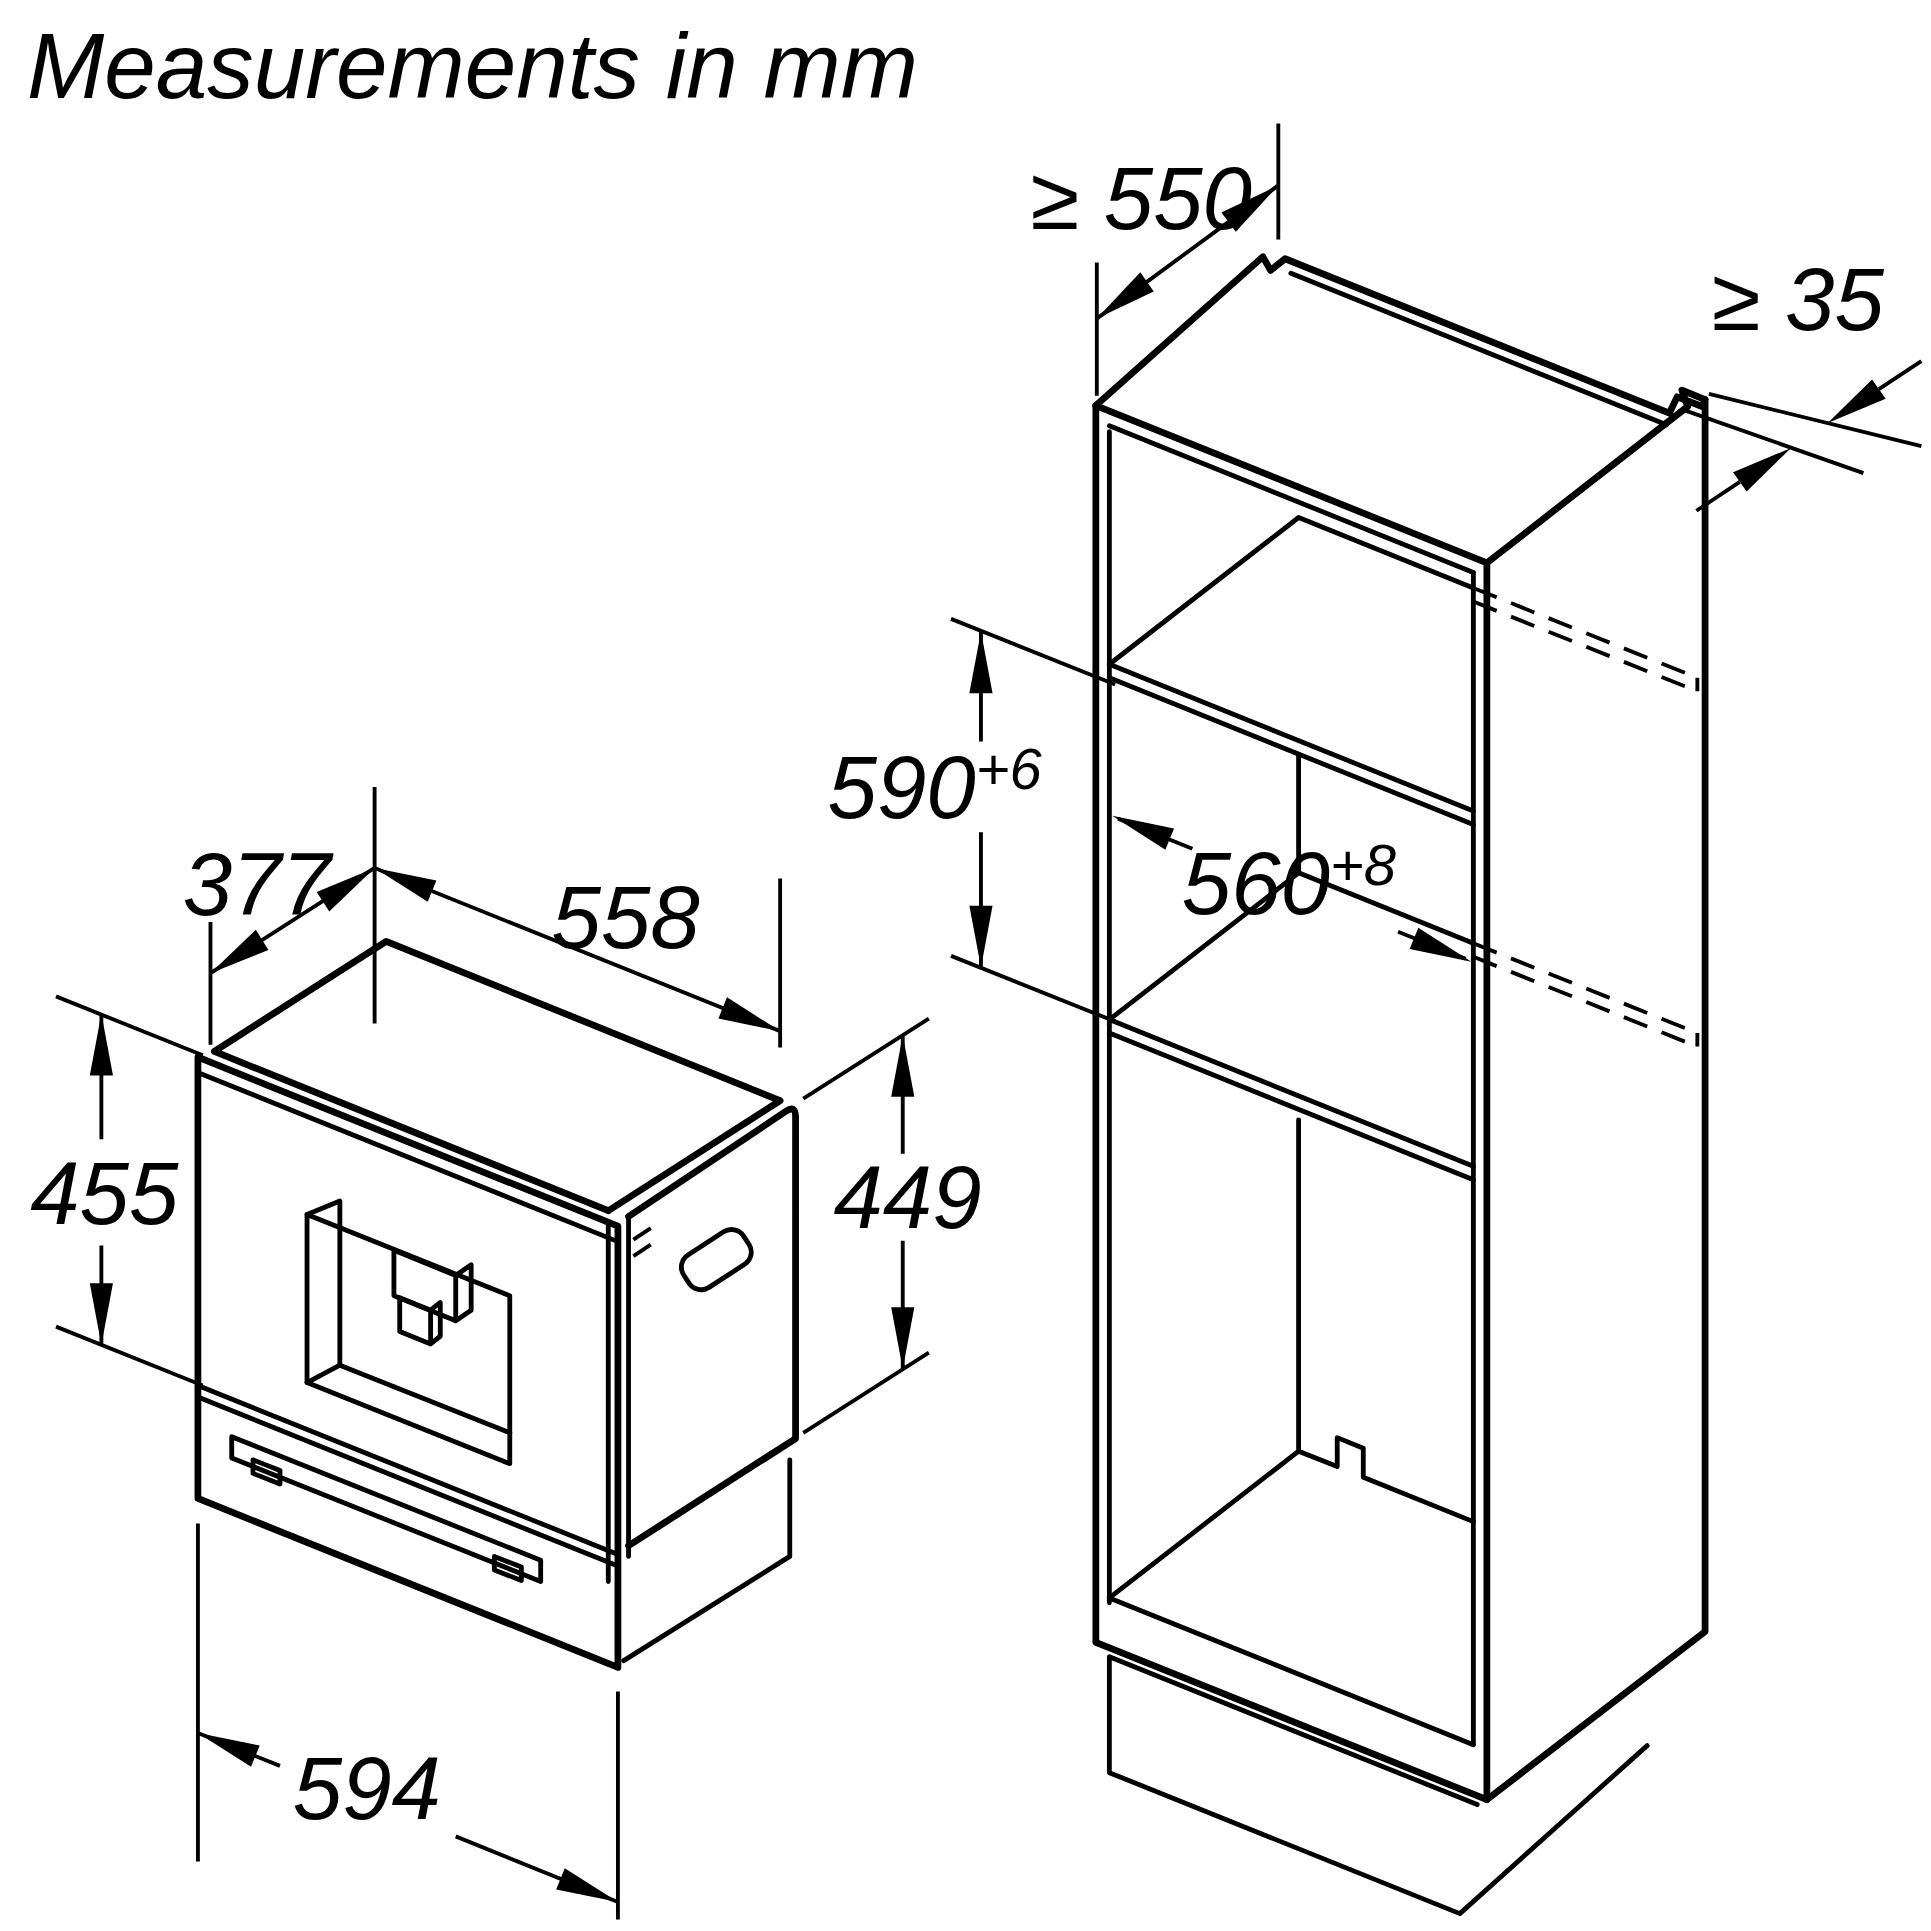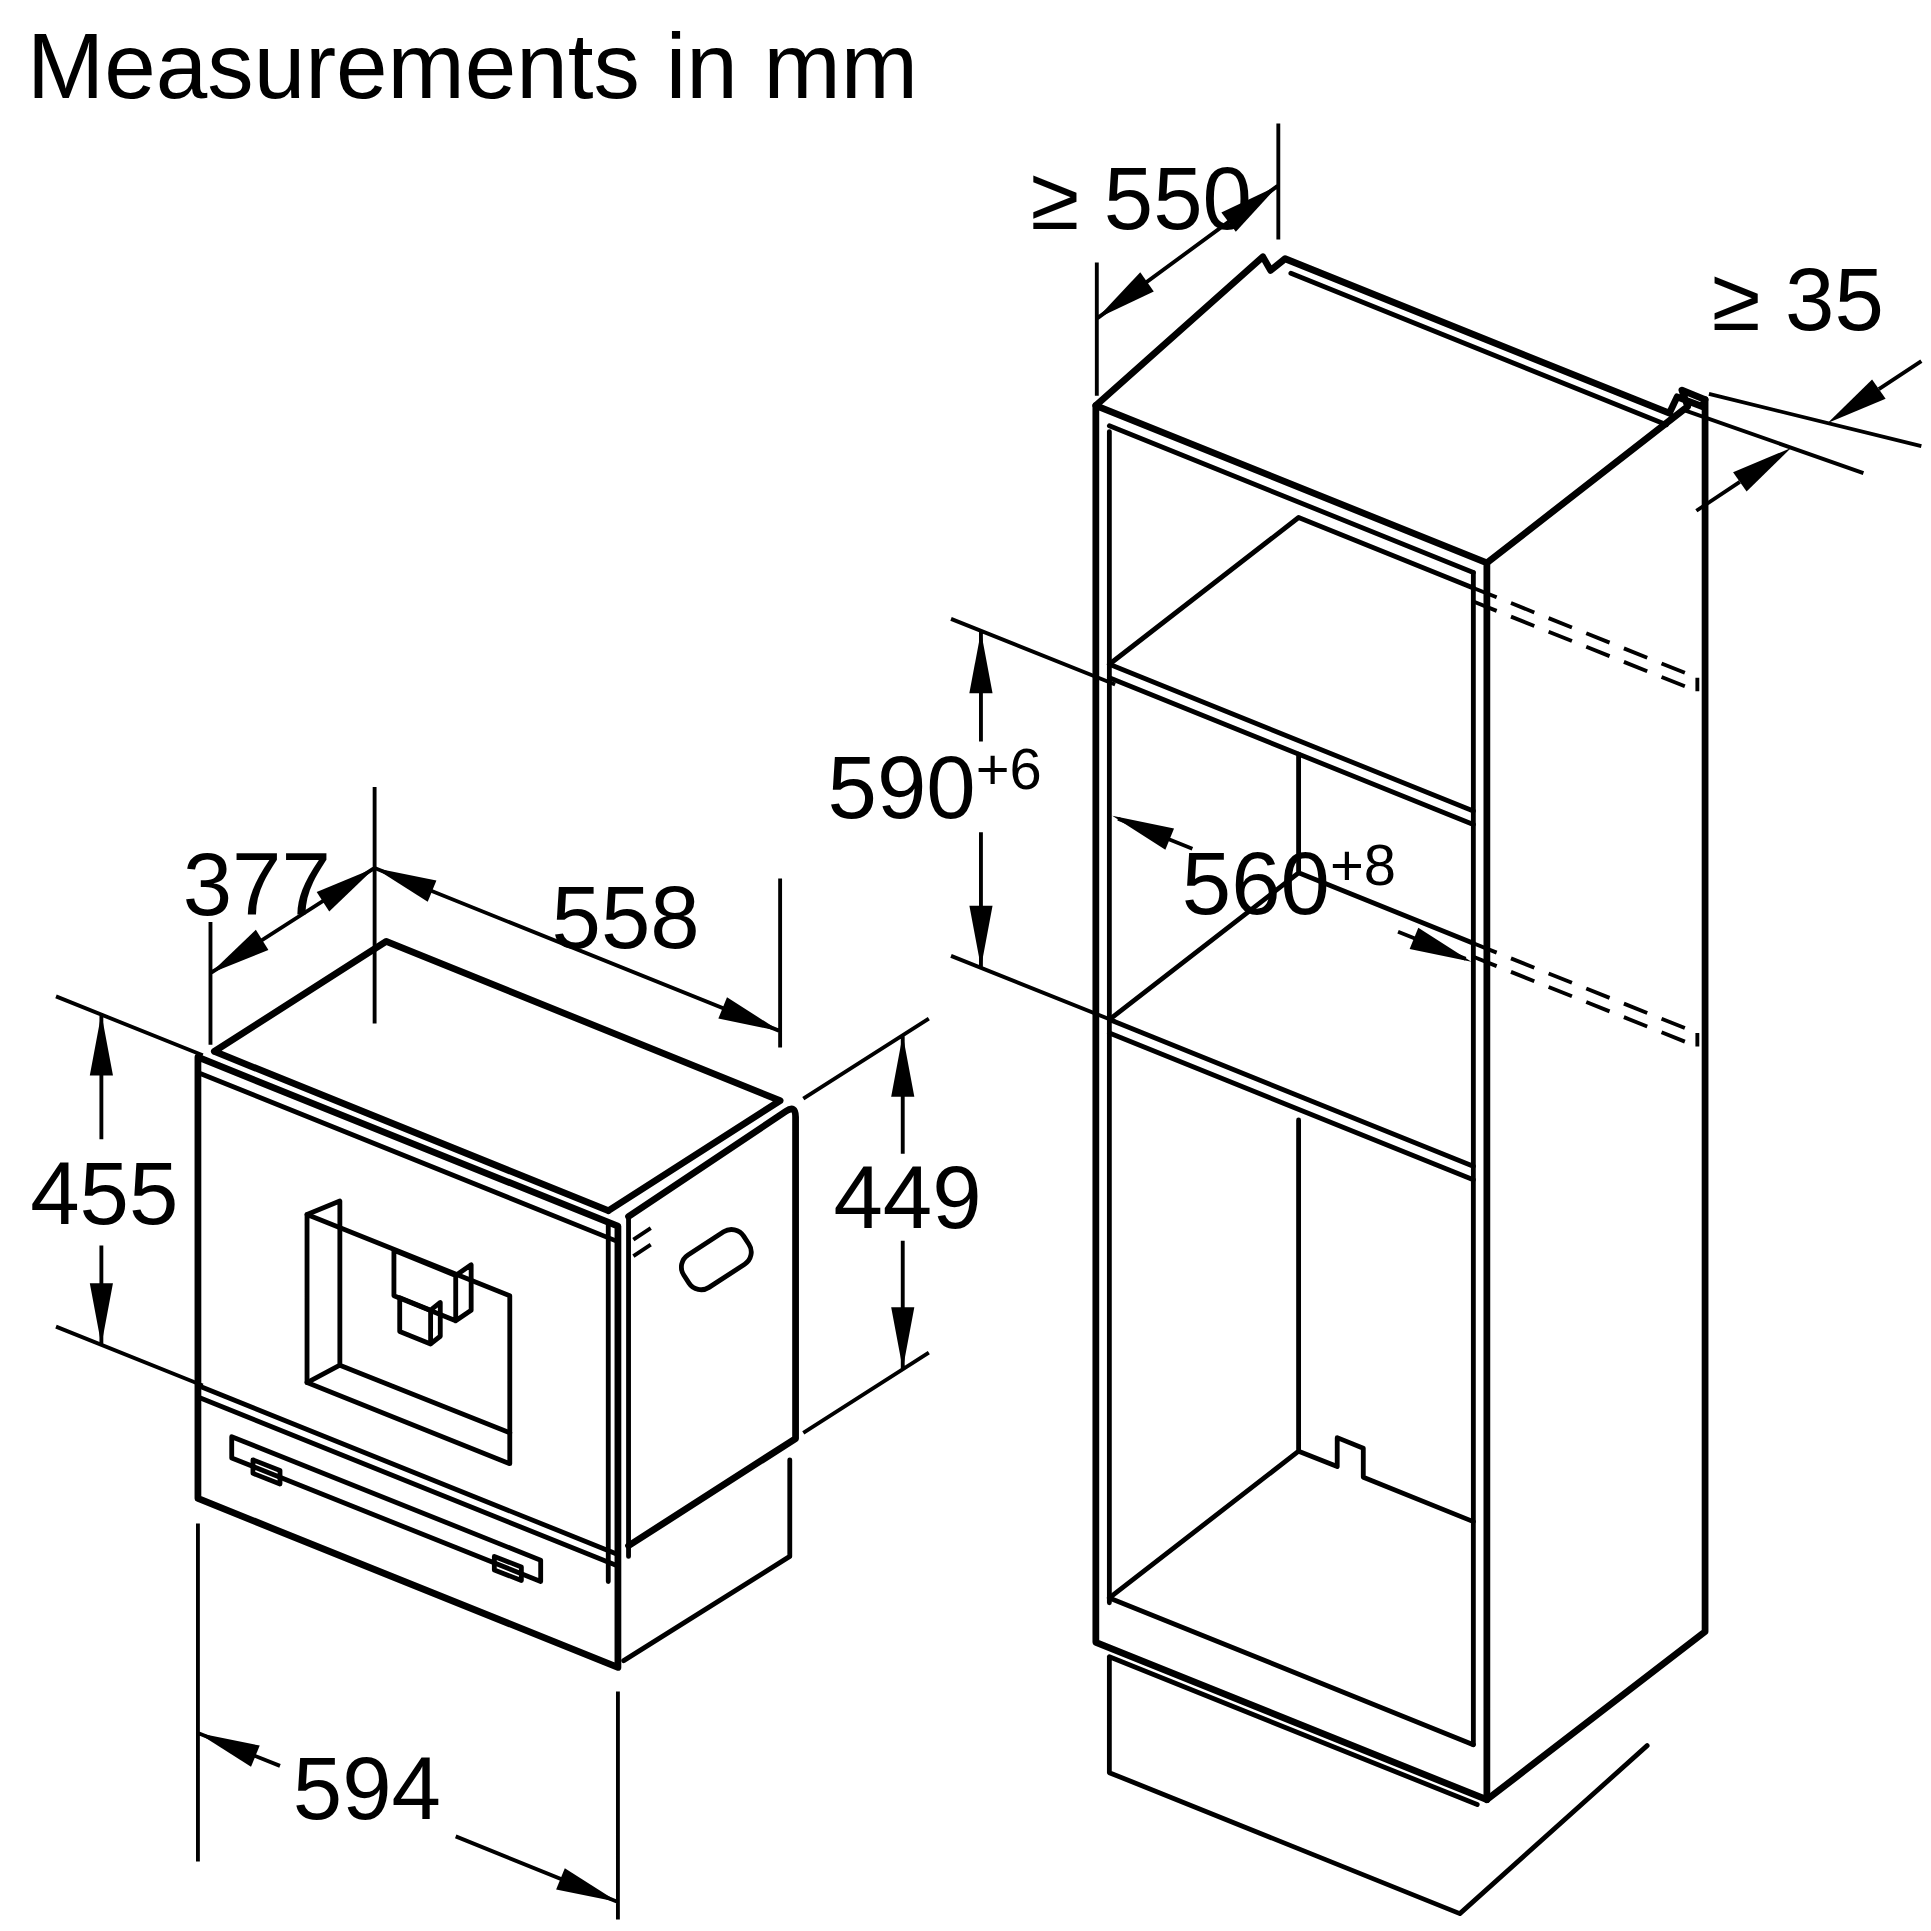--- a/index.html
+++ b/index.html
@@ -1,17 +1,17 @@
 <!DOCTYPE html>
 <html><head>
 <meta charset="utf-8">
 <style>
   html,body{margin:0;padding:0;background:#ffffff;}
   body{font-family:"Liberation Sans", sans-serif;}
-  .stage{width:1931px;height:1931px;position:relative;background:#fff;}
+  .stage{width:1931px;height:1931px;position:relative;background:#fff;font-style:italic;}
   svg{display:block;}
   .dim-text{font-family:"Liberation Sans", sans-serif;font-size:92px;fill:#000;}
   .dim-sup{font-size:60px;}
   .title-text{font-family:"Liberation Sans", sans-serif;font-size:96px;fill:#000;}
   .ol{stroke:#000;fill:none;stroke-width:7;stroke-linejoin:round;stroke-linecap:round;}
   .in5{stroke:#000;fill:none;stroke-width:5;stroke-linejoin:round;stroke-linecap:round;}
   .dim{stroke:#000;fill:none;stroke-width:4;stroke-linecap:butt;}
   .dsh{stroke:#000;fill:none;stroke-width:4;stroke-dasharray:26 16;stroke-linecap:butt;}
   .ah{fill:#000;stroke:none;}
 </style>

